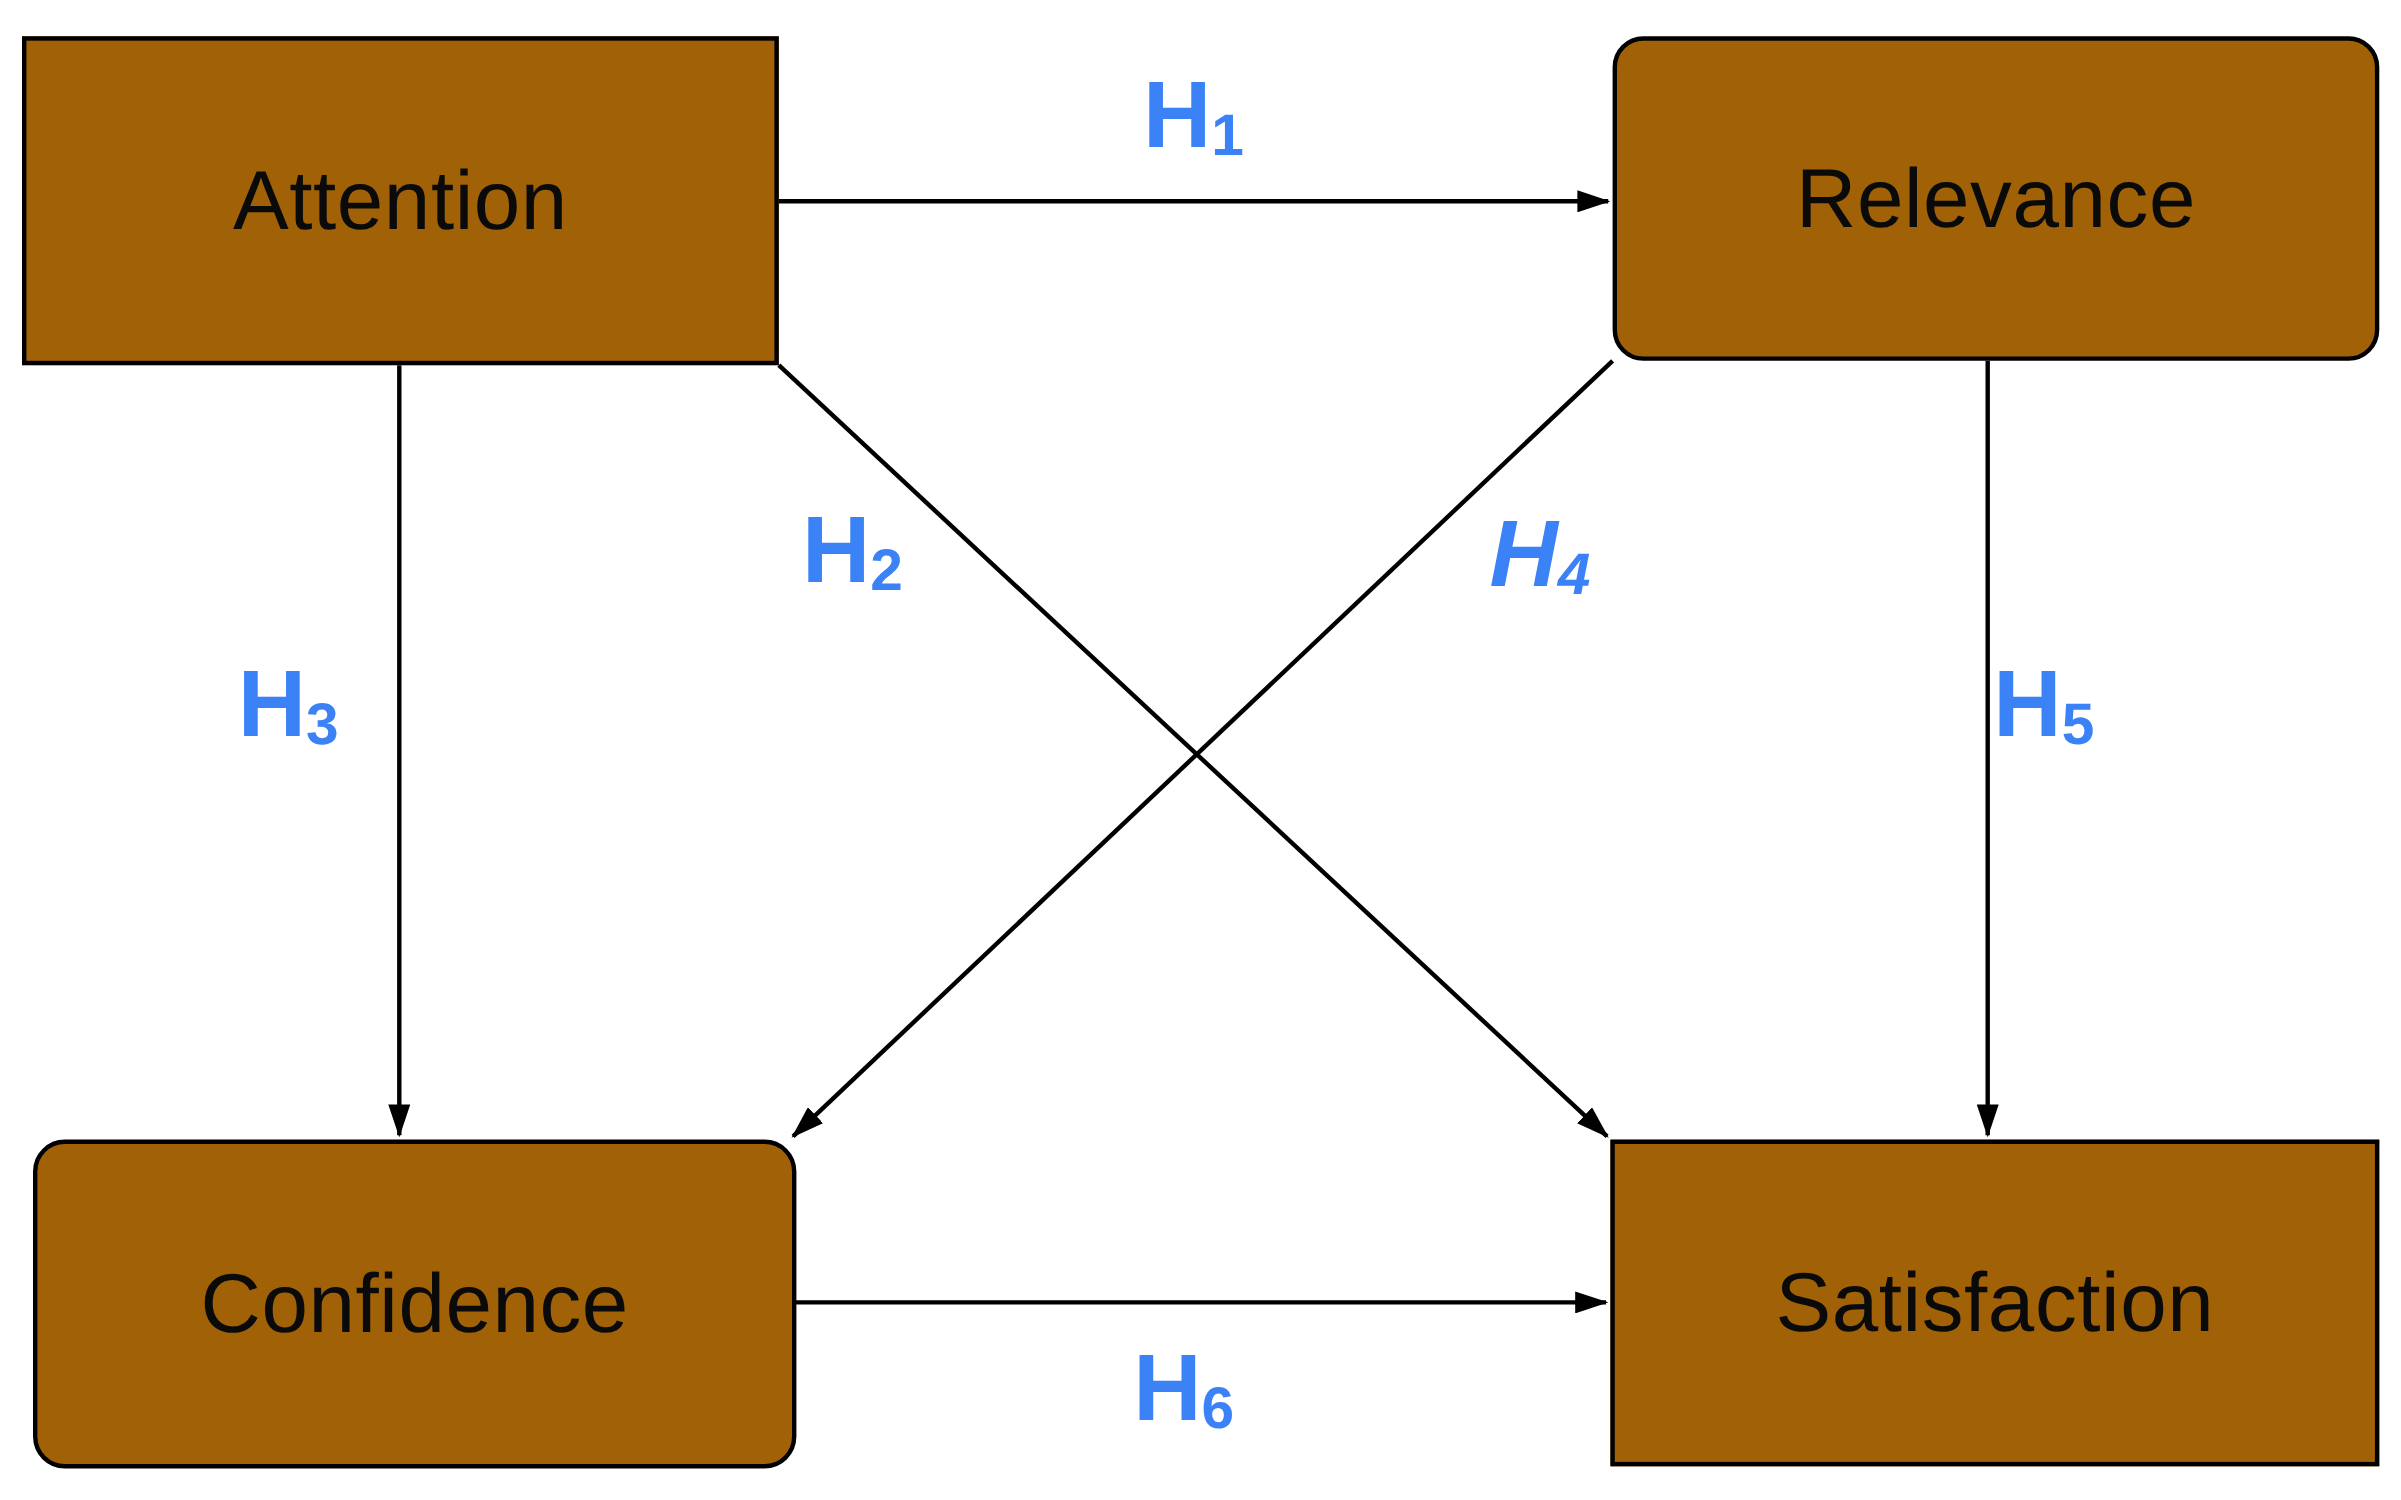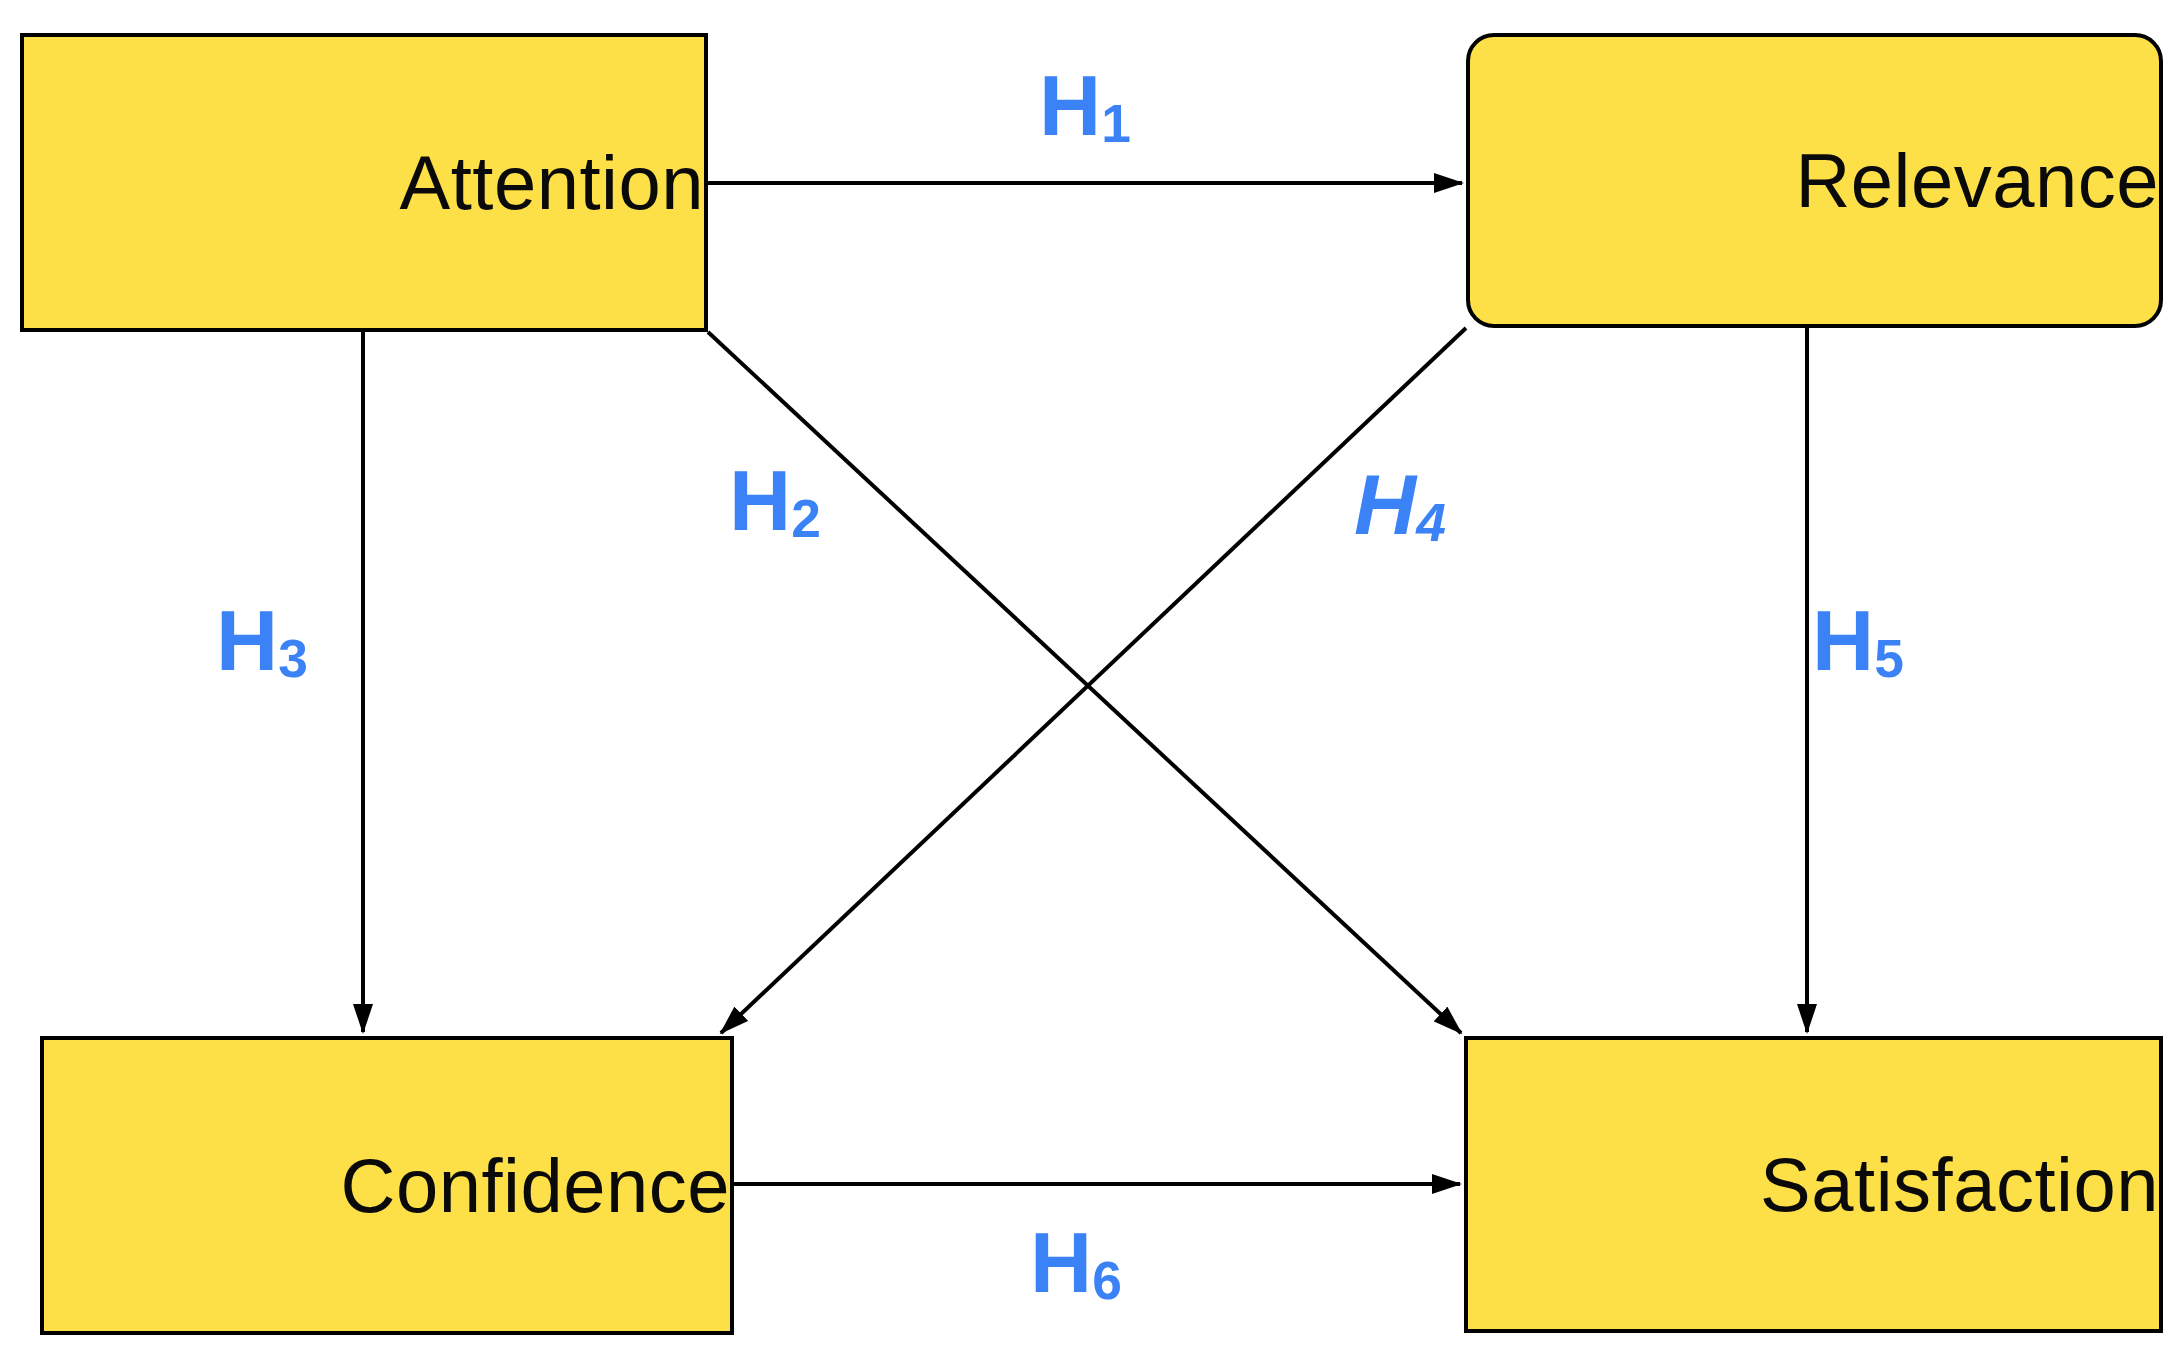--- a/index.html
+++ b/index.html
@@ -24,24 +24,24 @@
   }
   .edge-line {
     stroke: #000000;
     stroke-width: 4;
     fill: none;
   }
   .node {
     position: absolute;
     box-sizing: border-box;
     border: 4px solid #000000;
-    background: #fde047;
+    background: #a16207;
     display: flex;
     align-items: center;
-    justify-content: flex-end;
+    justify-content: center;
   }
   .node-label {
     font-size: 76px;
     color: #0a0a0a;
     letter-spacing: 0.5px;
     white-space: nowrap;
   }
   .edge-label {
     position: absolute;
     transform: translate(-50%, -50%);
@@ -54,21 +54,21 @@
   .edge-label .sub {
     font-size: 0.62em;
     font-weight: bold;
     position: relative;
     top: 0.14em;
     letter-spacing: 0;
   }
   
   #node-attention    { left: 20px;   top: 33px;   width: 688px; height: 299px; }
   #node-relevance    { left: 1466px; top: 33px;   width: 697px; height: 295px; border-radius: 28px; }
-  #node-confidence   { left: 40px;   top: 1036px; width: 694px; height: 299px; }
+  #node-confidence   { left: 30px;   top: 1036px; width: 694px; height: 299px; border-radius: 29px; }
   #node-satisfaction { left: 1464px; top: 1036px; width: 699px; height: 297px; }
   
   #label-h1 { left: 1085px; top: 105px; }
   #label-h2 { left: 775px;  top: 500px; }
   #label-h3 { left: 262px;  top: 640px; }
   #label-h4 { left: 1400px; top: 504px; font-style: italic; }
   #label-h5 { left: 1858px; top: 640px; }
   #label-h6 { left: 1076px; top: 1262px; }
 </style>
 </head>

